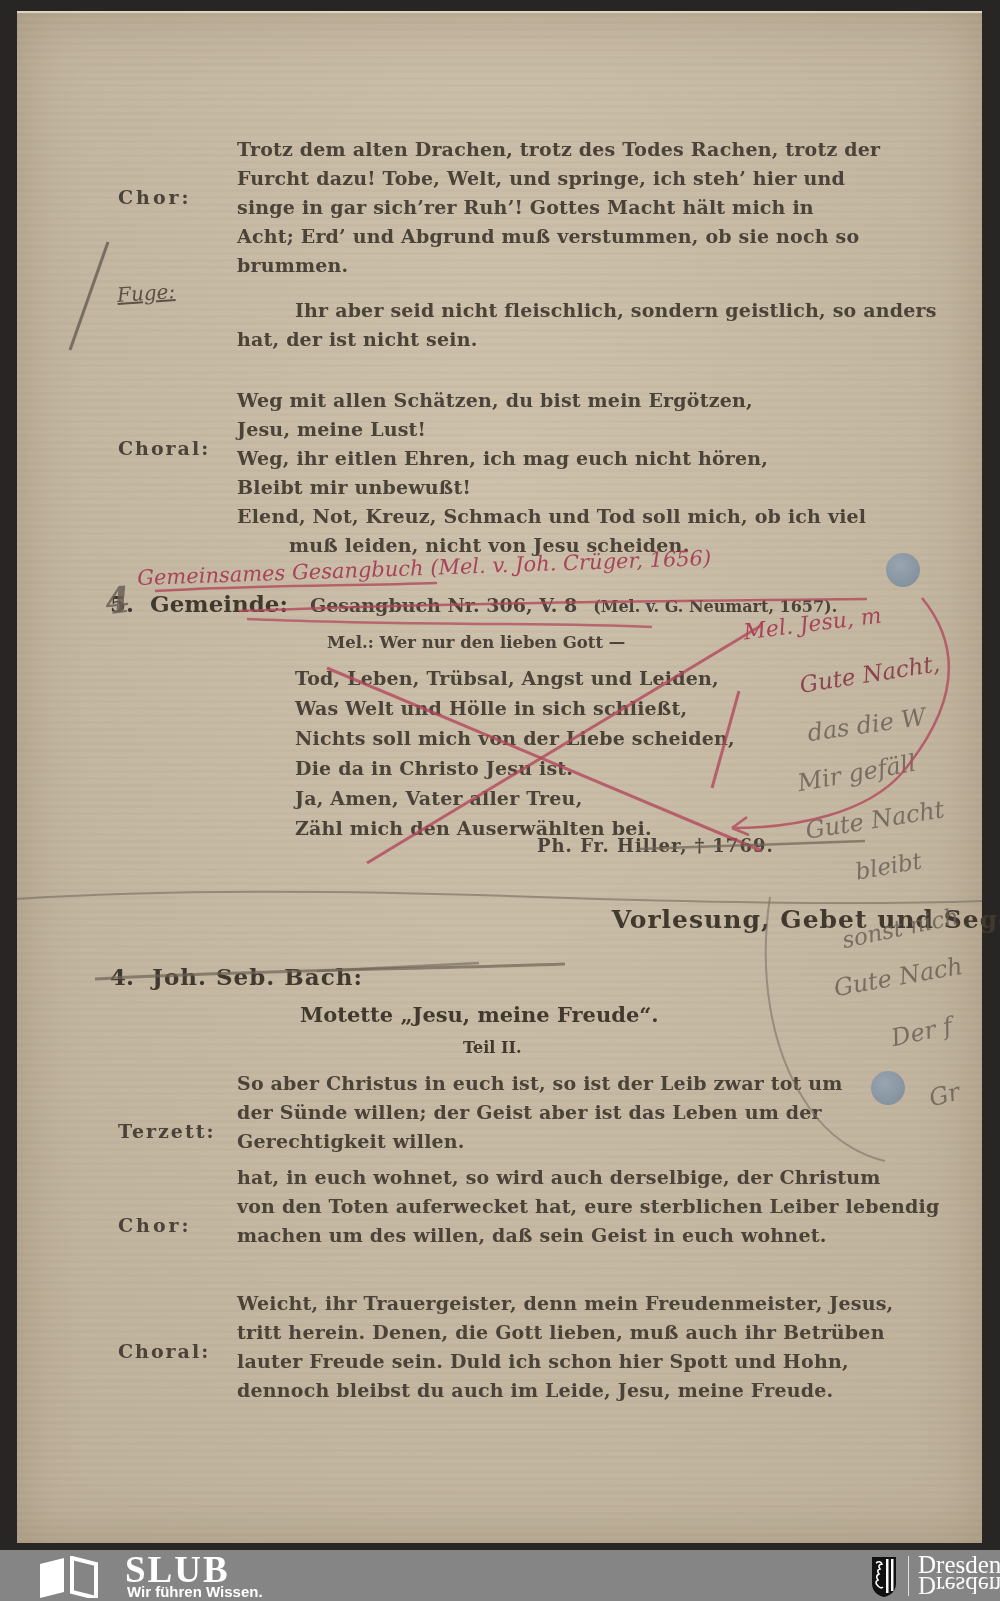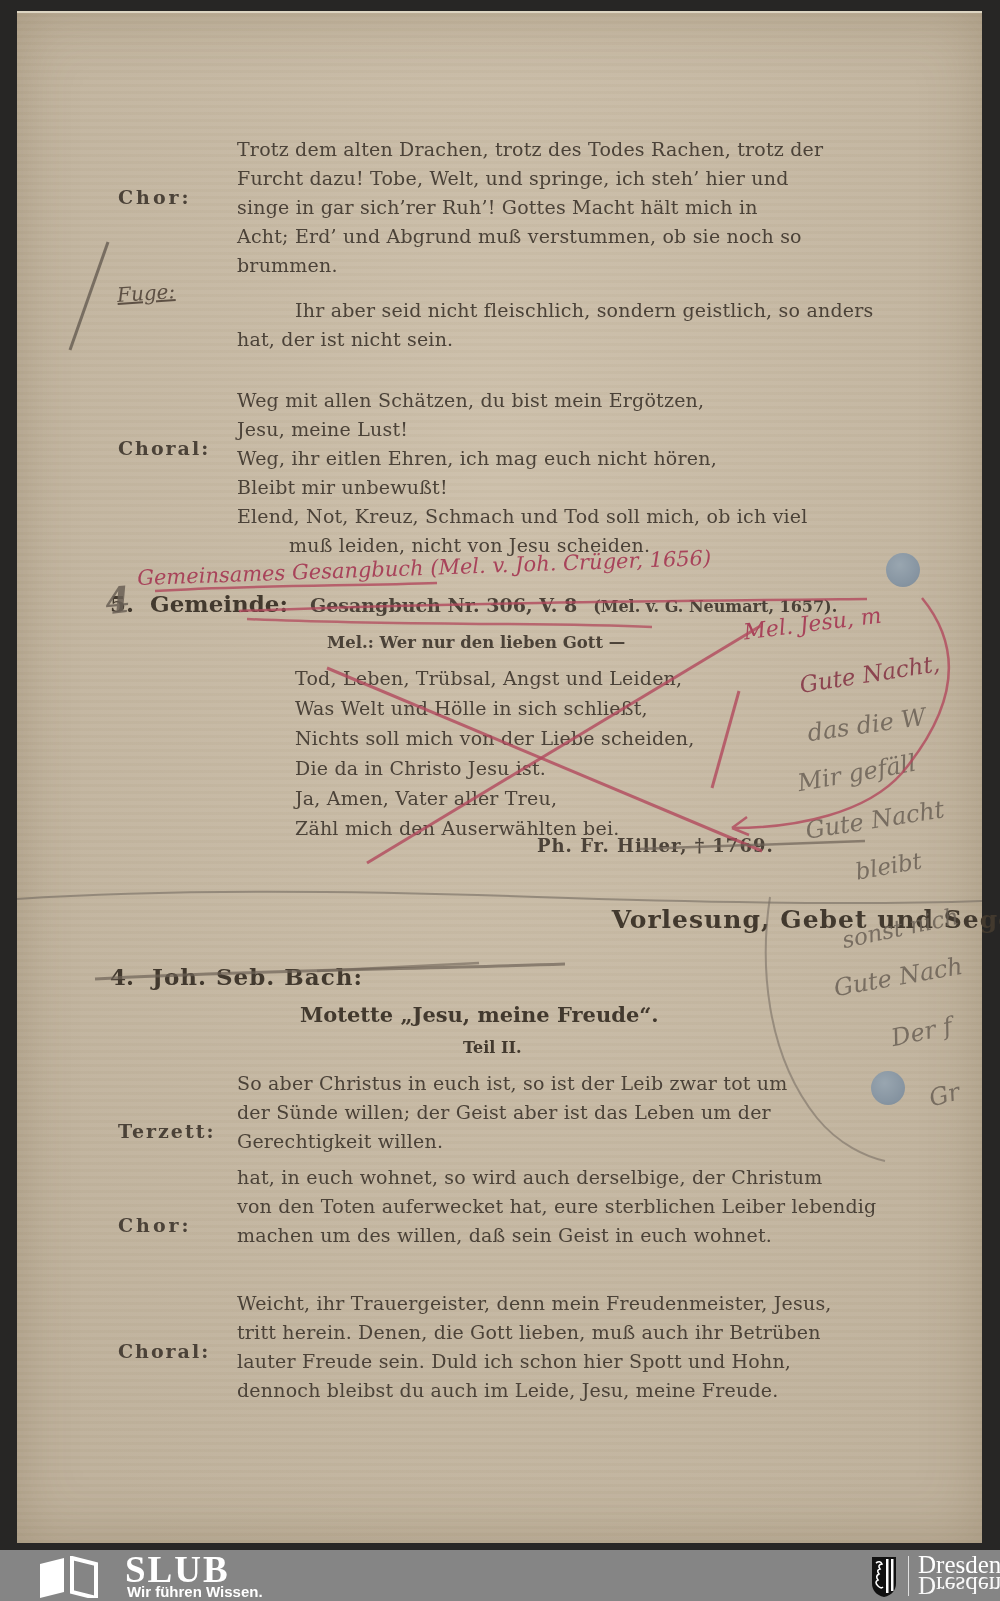--- a/index.html
+++ b/index.html
@@ -10,21 +10,21 @@
          background:#c9bba4;border-top:2px solid #ddd5c2;
          background-image:
            radial-gradient(ellipse at 50% 30%, rgba(255,255,255,.08), rgba(0,0,0,.05) 90%),
            repeating-linear-gradient(0deg, rgba(120,100,70,.035) 0 3px, rgba(255,255,255,.02) 3px 7px);
          box-shadow:inset 0 0 60px rgba(90,70,40,.25);}
   .sec{position:absolute;left:101px;width:790px;color:#4b4238;}
   .lbl{position:absolute;left:0;top:0;font-weight:bold;font-size:19px;line-height:29px;white-space:nowrap;margin-top:48px;}
   .sp3{letter-spacing:3px;}
   .sp2{letter-spacing:2px;}
   .txt{position:absolute;left:119px;top:0;width:660px;}
-  .ln{height:29px;line-height:29px;font-size:19px;font-weight:normal;white-space:nowrap;letter-spacing:.2px;}
+  .ln{height:29px;line-height:29px;font-size:19px;font-weight:bold;white-space:nowrap;letter-spacing:.2px;}
   .indent{padding-left:58px;}
   .indent2{padding-left:52px;}
   .verse .ln{height:30px;line-height:30px;}
   
   .bigheading{position:absolute;left:0;width:983px;text-align:right;font-size:25px;font-weight:bold;
               letter-spacing:1px;color:#42392e;padding-left:44px;}
   .numline{position:absolute;font-weight:bold;color:#42392e;font-size:22px;white-space:nowrap;}
   
   .hand{position:absolute;font-family:"DejaVu Serif",serif;font-style:italic;white-space:nowrap;}
   .hand-ink{color:#5d5044;}

